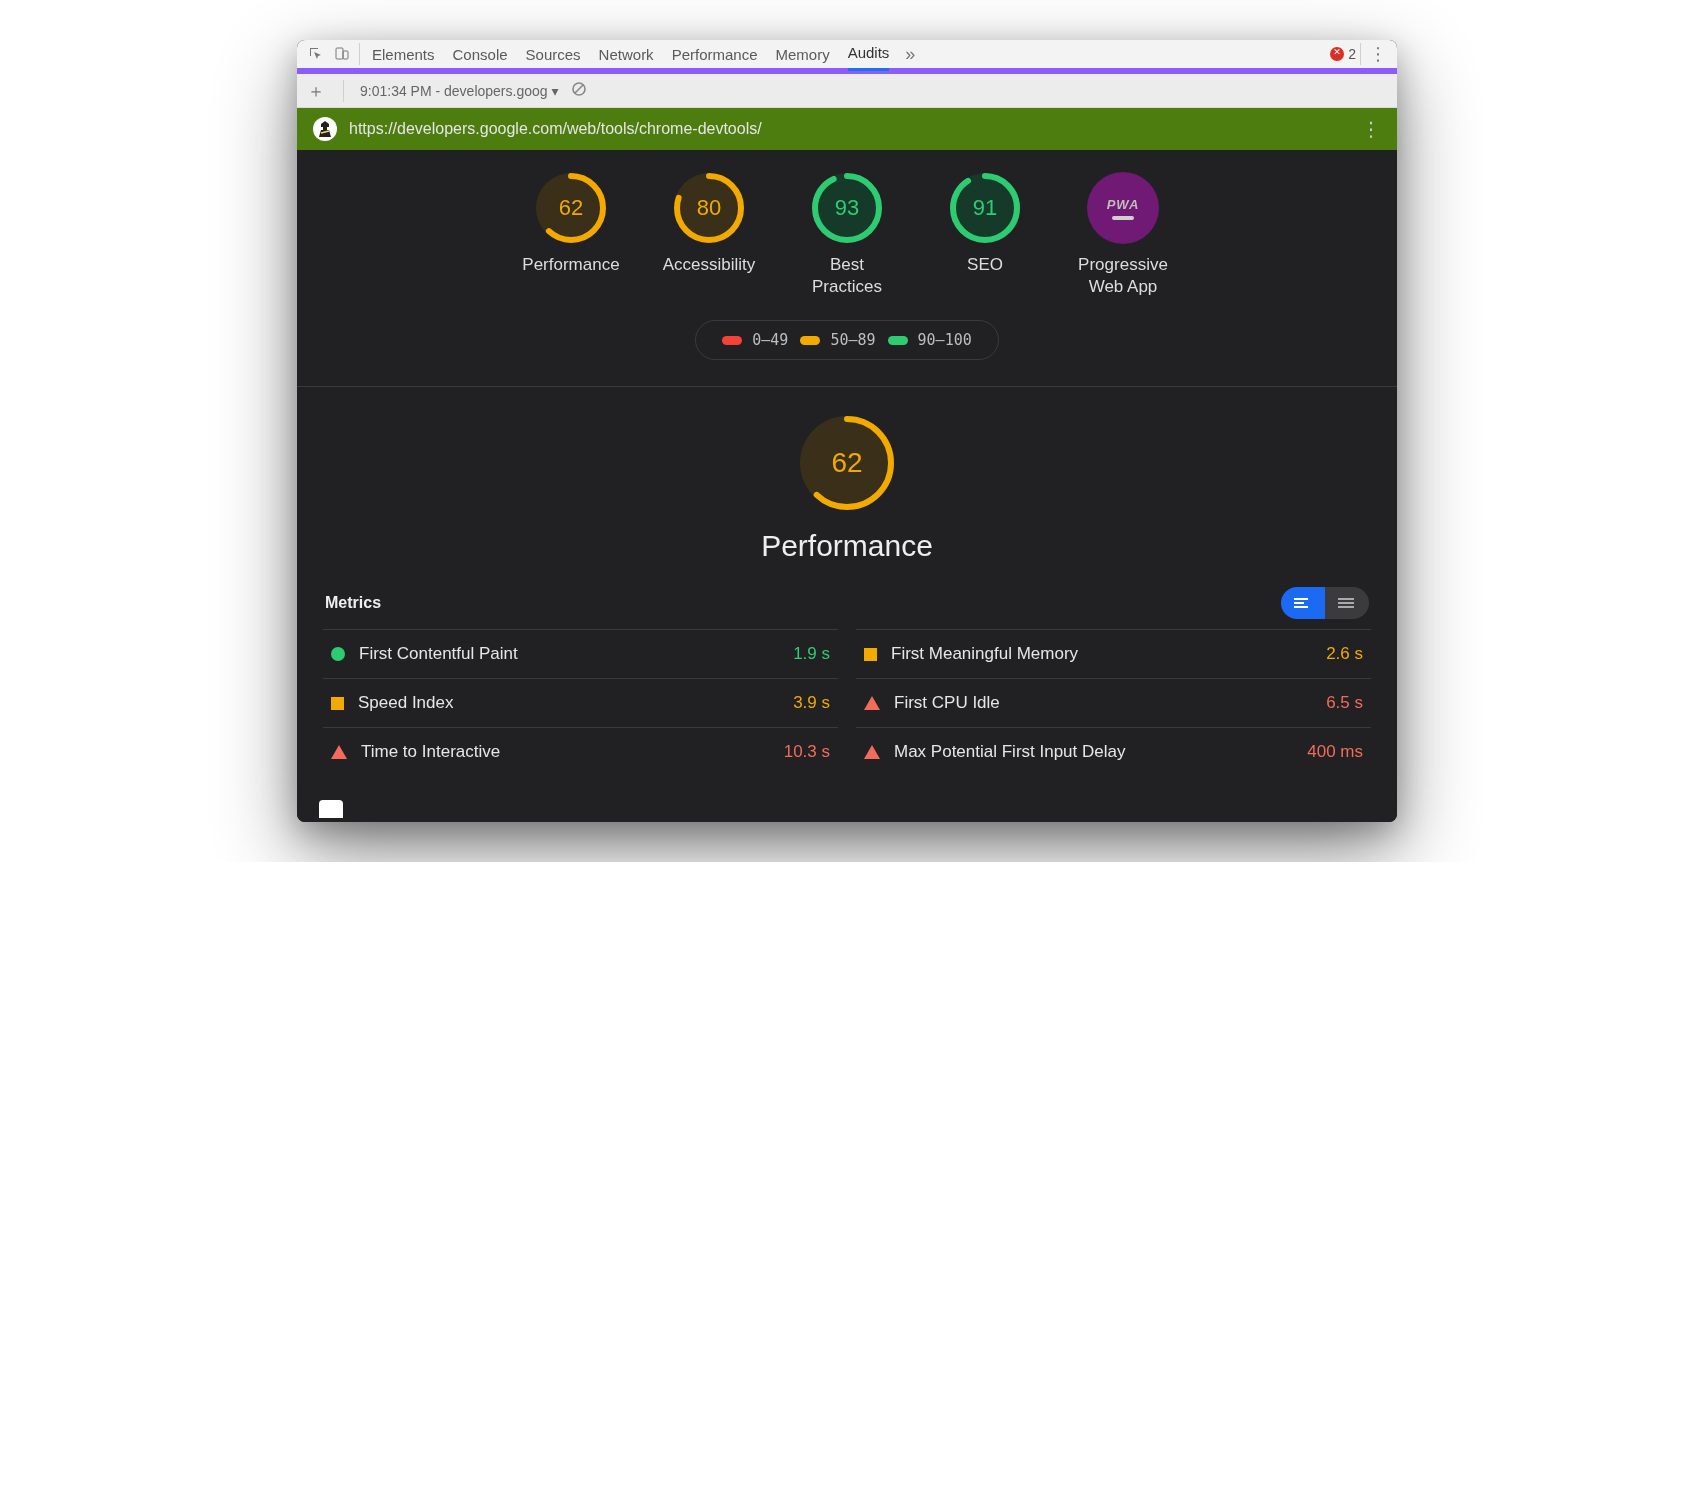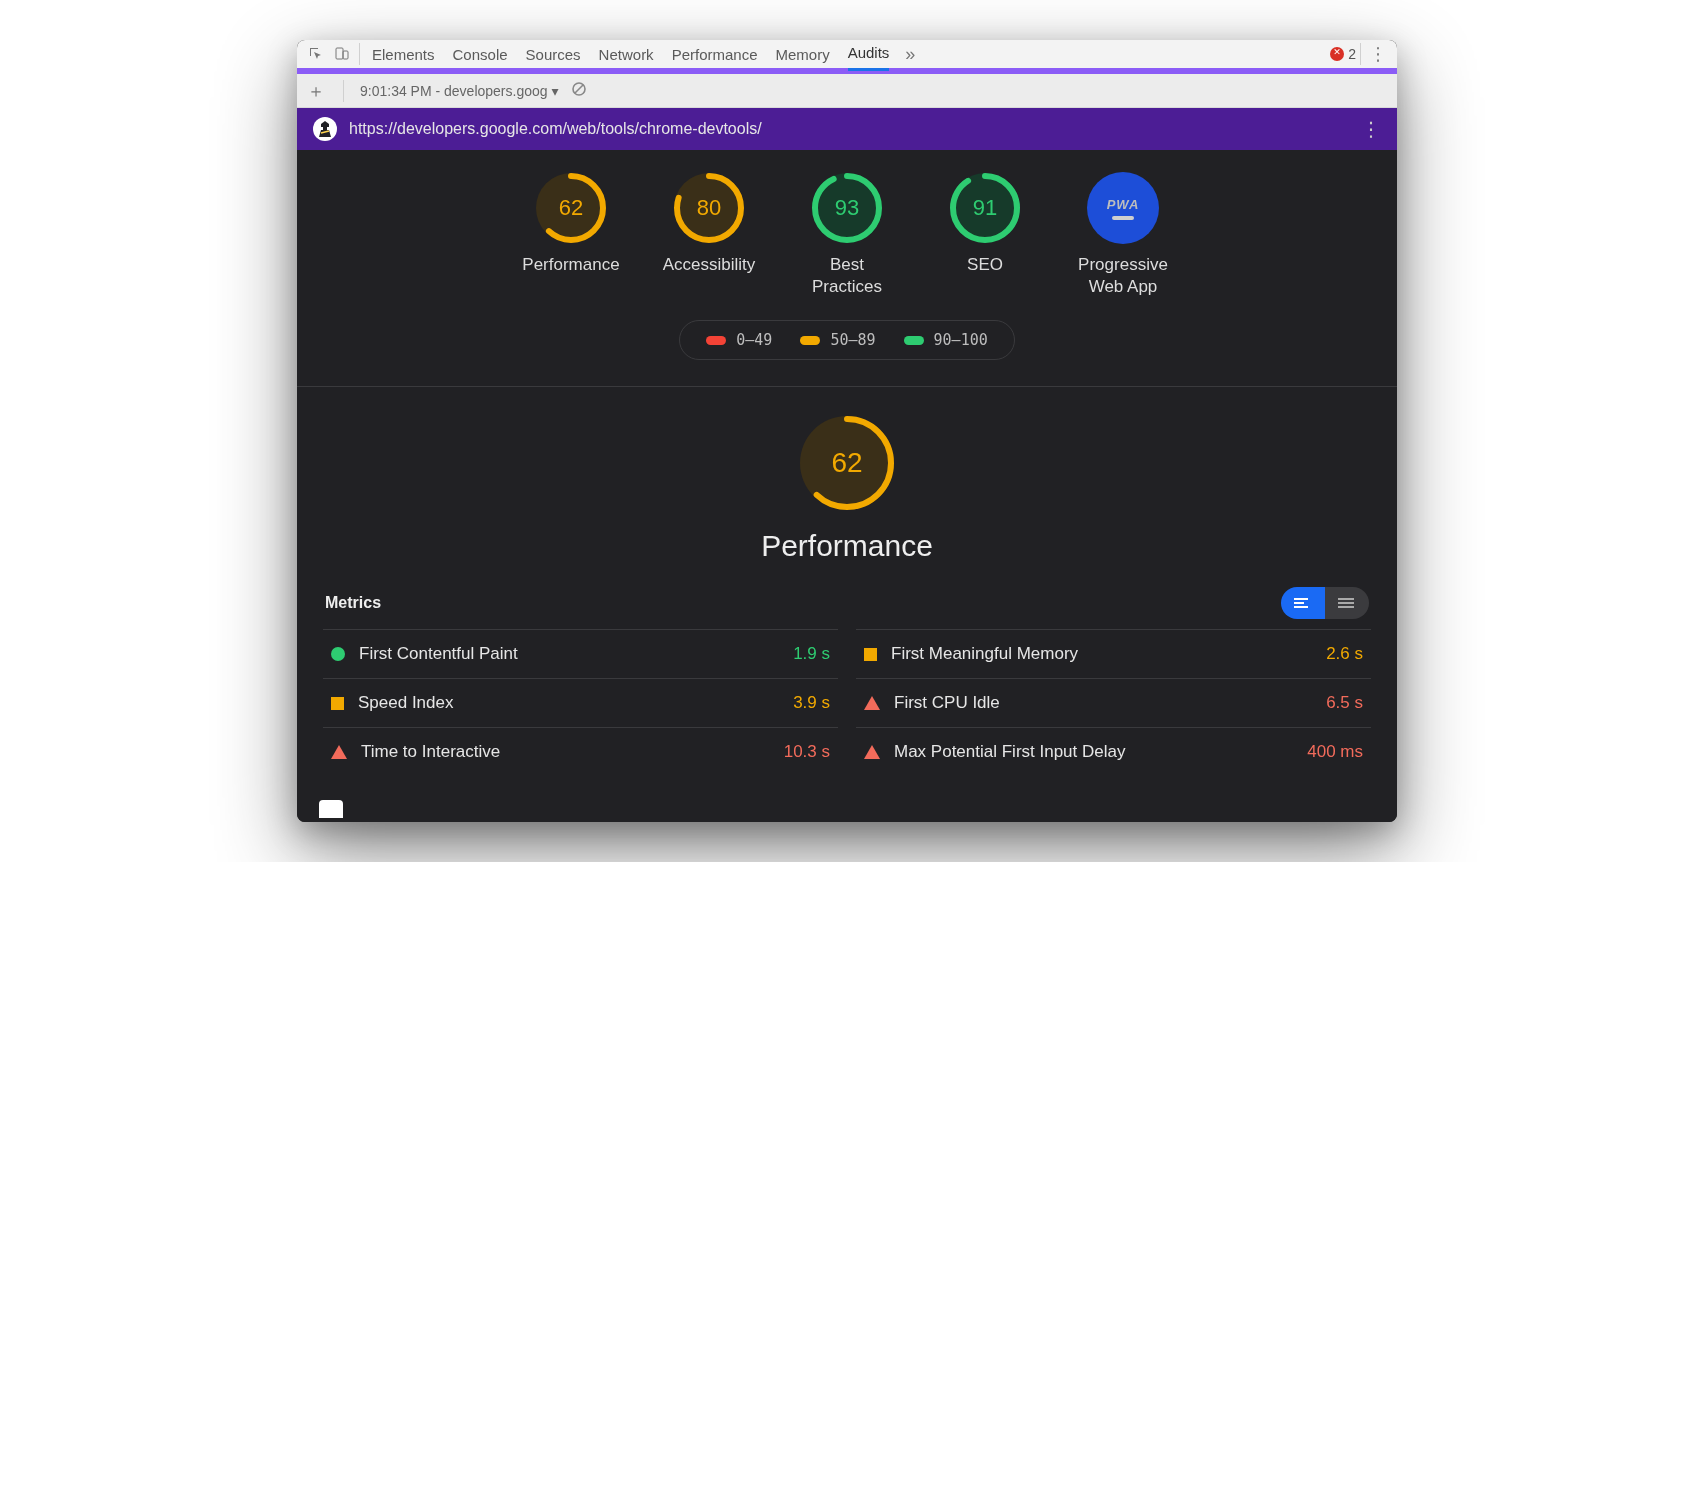--- a/index.html
+++ b/index.html
@@ -62,46 +62,46 @@
     display: flex; align-items: center;
     padding: 0 8px; gap: 12px;
     border-bottom: 1px solid #d9d9d9;
     color:#666; font-size:14px;
   }
   .subbar .plus { width:22px; text-align:center; font-size:18px; cursor:pointer; color:#777;}
   .subbar .drop { cursor:pointer;}
   .subbar .nosign { color:#888; }
   
   .urlbar {
-    background: #4c1d95; height: 42px;
+    background: #4d7c0f; height: 42px;
     display:flex; align-items:center; justify-content:space-between;
     padding: 0 16px;
   }
   .urlbar-left{display:flex; align-items:center; gap:12px;}
   .lh-icon{
     width:24px;height:24px;border-radius:50%;background:#fff;
     display:flex;align-items:center;justify-content:center;font-size:14px;
   }
   .url-text{color:#e6e6e6;font-size:16px;}
   .url-kebab{color:#ccc;font-size:20px;cursor:pointer;}
   
   .report { background:#212124; color:#e6e6e6; padding: 12px 0 0;}
   .gauges { display:flex; justify-content:center; gap:28px; padding: 10px 0 6px;}
   .gauge { display:flex; flex-direction:column; align-items:center; width:110px; gap:10px; cursor:pointer;}
   .ring { position:relative; width:72px; height:72px;}
   .ring svg{transform:rotate(-90deg);}
   .ring .score{position:absolute; inset:0; display:flex; align-items:center; justify-content:center; font-size:22px;}
   .ring-label{color:#ddd;font-size:17px; text-align:center; line-height:1.3;}
   .pwa-badge{
-    width:72px;height:72px;border-radius:50%;background:#1d4ed8;display:flex;flex-direction:column;
+    width:72px;height:72px;border-radius:50%;background:#701a75;display:flex;flex-direction:column;
     align-items:center;justify-content:center;color:#bdbdbd;gap:4px;font-size:13px;letter-spacing:1px;
   }
   .pwa-badge .dash{width:22px;height:4px;background:#cfcfcf;border-radius:3px;}
   .legend{
-    display:flex; justify-content:center; gap:28px;
+    display:flex; justify-content:center; gap:12px;
     border:1px solid #3a3a3d; border-radius:26px;
     width:fit-content; margin:16px auto 0; padding:10px 26px;
     font-family: ui-monospace, SFMono-Regular, Menlo, monospace; font-size:15px; color:#bdbdbd;
   }
   .legend span{display:flex;align-items:center;gap:10px;}
   .pill{width:20px;height:9px;border-radius:5px;}
   .pill.red{background:#f44336;}
   .pill.orange{background:#f2a900;}
   .pill.green{background:#2ecc71;}
   .hr{height:1px;background:#3a3a3d;margin-top:26px;}

